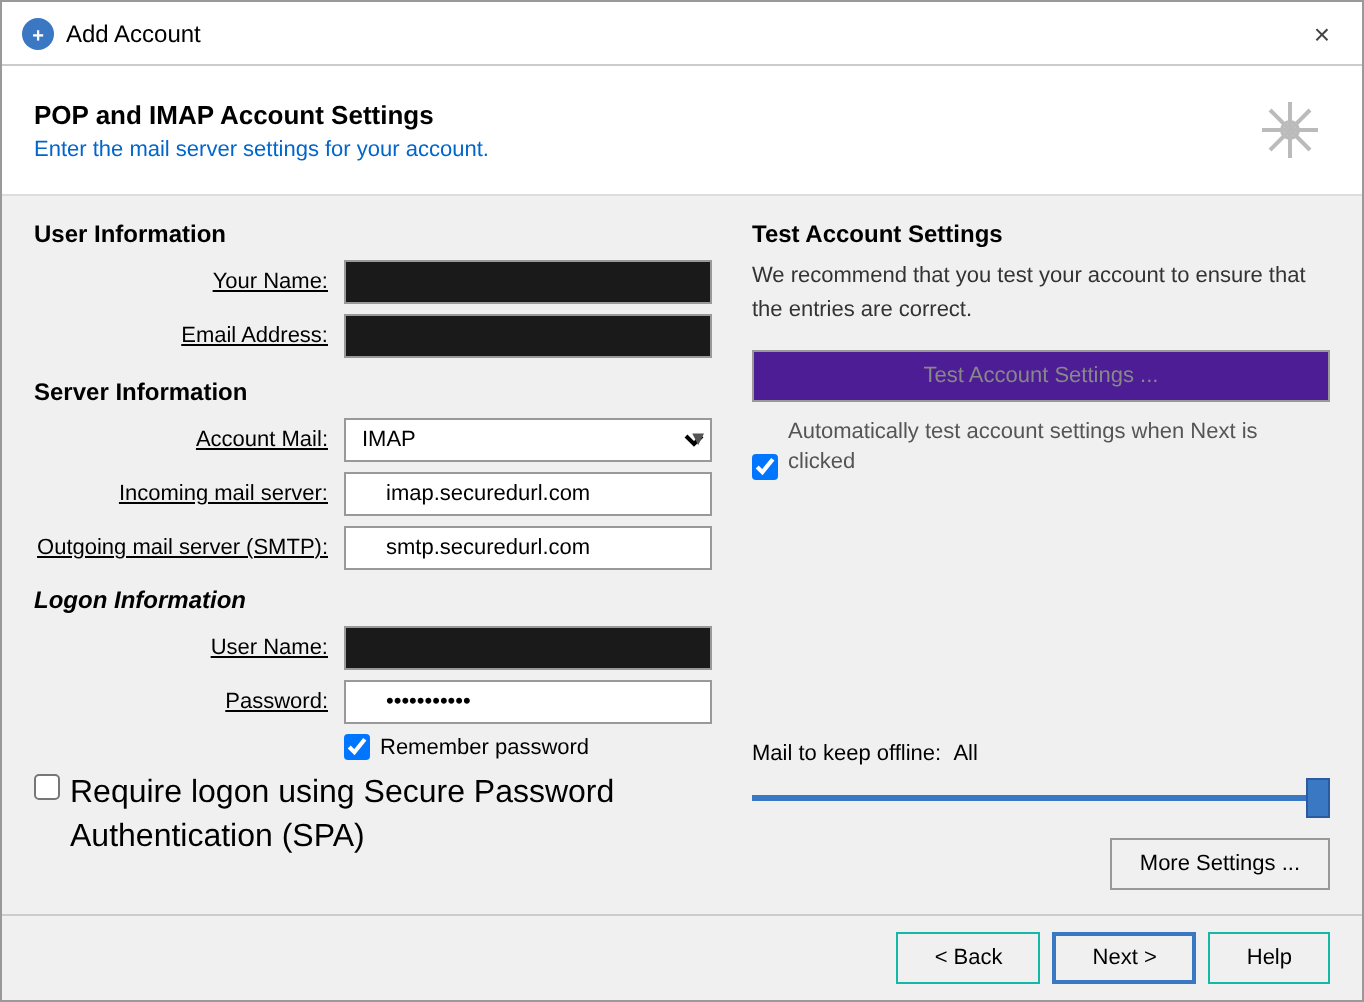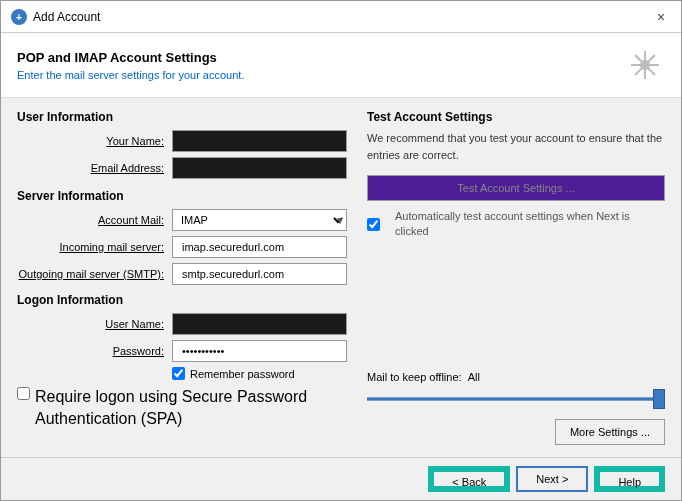--- a/index.html
+++ b/index.html
@@ -123,21 +123,21 @@
       font-size: 11px;
       min-width: 155px;
       text-align: right;
       padding-right: 8px;
       text-decoration: underline;
     }
     .field-input {
       flex: 1;
       height: 22px;
       border: 1px solid #999;
-      padding: 2px 9px;
+      padding: 2px 20px;
       font-size: 11px;
       font-family: inherit;
       background: white;
     }
     .field-input.dark {
       background: #1a1a1a;
       color: #1a1a1a;
     }
     .select-wrapper {
       flex: 1;
@@ -209,22 +209,22 @@
       font-family: inherit;
       background: #4c1d95;
       border: 1px solid #999;
       cursor: pointer;
       color: #888;
       margin-bottom: 8px;
       height: 26px;
     }
     .auto-test-row {
       display: flex;
-      align-items: center;
-      gap: 15px;
+      align-items: flex-end;
+      gap: 5px;
       margin-bottom: 0;
     }
     .auto-test-row input[type="checkbox"] {
       width: 13px;
       height: 13px;
       margin-top: 1px;
     }
     .auto-test-label {
       font-size: 11px;
       line-height: 1.4;
@@ -294,21 +294,21 @@
       display: flex;
       justify-content: flex-end;
       gap: 6px;
       background: #f0f0f0;
     }
     .footer-btn {
       padding: 4px 18px;
       font-size: 11px;
       font-family: inherit;
       background: #f0f0f0;
-      border: 6px solid #14b8a6;
+      border: 1px solid #14b8a6;
       cursor: pointer;
       height: 26px;
     }
     .footer-btn.primary {
       border: 2px solid #3b78c3;
       background: #f0f0f0;
     }
   </style>
 </head>
 <body>
@@ -377,21 +377,21 @@
       <div class="field-row">
         <label class="field-label">Incoming mail server:</label>
         <input class="field-input" type="text" value="imap.securedurl.com" style="">
       </div>
 
       <div class="field-row">
         <label class="field-label">Outgoing mail server (SMTP):</label>
         <input class="field-input" type="text" value="smtp.securedurl.com" style="">
       </div>
 
-      <div class="section-title" style="">Logon Information</div>
+      <div class="section-title" style="font-style:italic;">Logon Information</div>
 
       <div class="field-row">
         <label class="field-label">User Name:</label>
         <input class="field-input dark" type="text" value="" style="">
       </div>
 
       <div class="field-row">
         <label class="field-label">Password:</label>
         <input class="field-input" type="password" value="***********" style="">
       </div>

